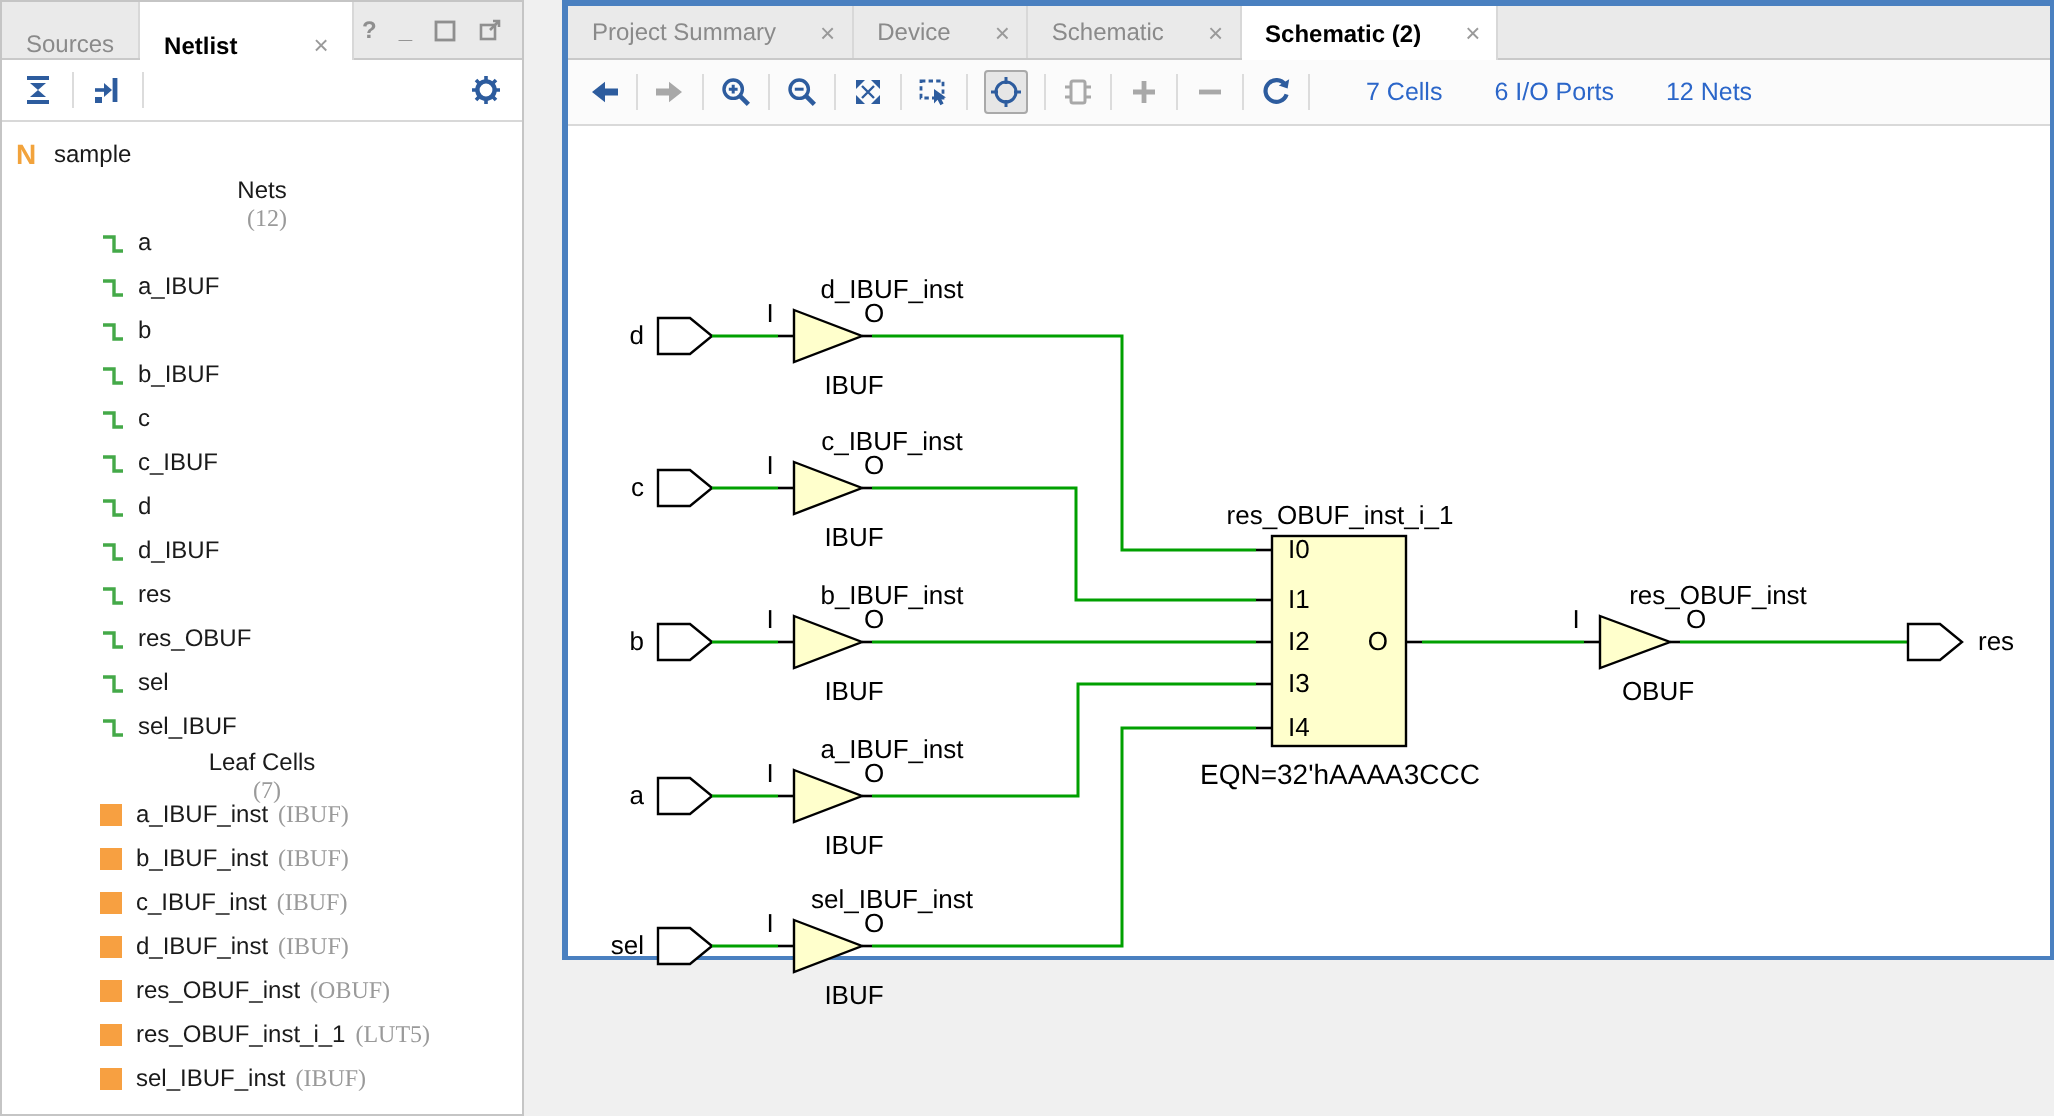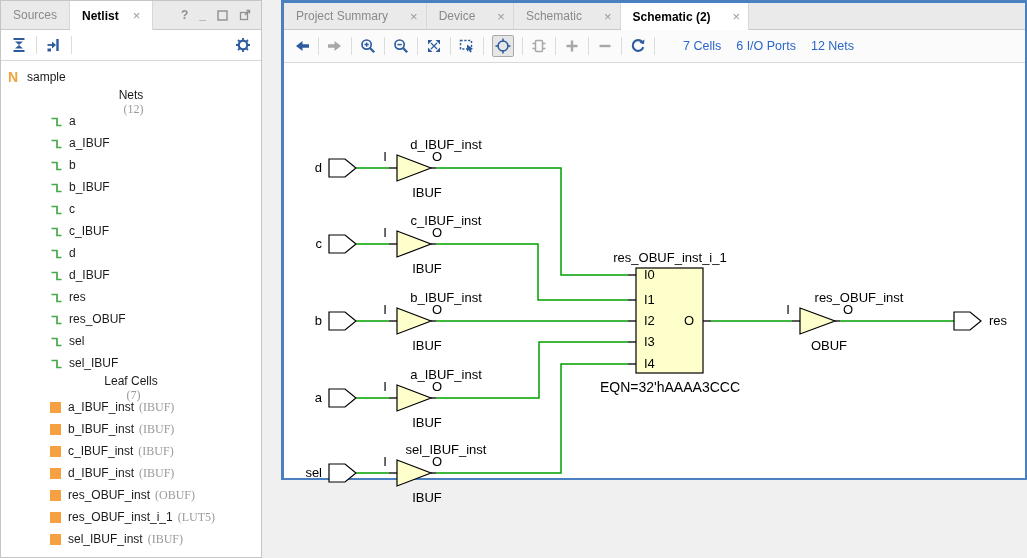--- a/index.html
+++ b/index.html
@@ -6,22 +6,22 @@
   html,body { margin:0; padding:0; }
   body {
     width:1027px; height:558px; position:relative; overflow:hidden;
     background:#f0f0f0; font-family:"Liberation Sans", sans-serif; font-size:12px; color:#1a1a1a;
   }
   
   .left-panel{ position:absolute; left:0; top:0; width:262px; height:558px;
     background:#fff; border:1px solid #c5c5c5; display:flex; flex-direction:column; }
   .ltabs{ height:29px; background:#eaeaea; border-bottom:1px solid #c9c9c9;
     display:flex; align-items:stretch; color:#8a8a8a; flex:0 0 auto;}
-  .tab{ display:flex; align-items:center; padding:0 12px; border-right:1px solid #d8d8d8; cursor:default; }
-  .tab.active{ background:#fff; color:#000; font-weight:bold; margin-bottom:-1px; }
+  .tab{ display:flex; align-items:flex-end; padding:0 12px; border-right:1px solid #d8d8d8; cursor:default; }
+  .tab.active{ background:#fff; color:#000; font-weight:bold; margin-bottom:-1px;gap:24px; }
   .tab .close{ margin-left:14px; color:#9a9a9a; font-weight:normal; font-size:13px; }
   .wctrls{ margin-left:auto; display:flex; align-items:center; gap:11px; padding-right:10px; color:#8f8f8f; }
   .wctrls .wc{ display:flex; align-items:center; font-size:12px; font-weight:bold; color:#8f8f8f;}
   .ltoolbar{ height:31px; flex:0 0 auto; background:#fff; border-bottom:1px solid #d8d8d8;
     display:flex; align-items:center; gap:9px; padding:0 10px; }
   .sep{ width:1px; height:18px; background:#dcdcdc; }
   .tbicon{ width:16px; height:16px; display:flex; align-items:center; justify-content:center; color:#2d5c9e; }
   .tbicon.gray{ color:#a8a8a8; }
   .pressed{ background:#e6e6e6; border:1px solid #a9a9a9; border-radius:2px; padding:2px; }
   
@@ -38,21 +38,21 @@
   .right-panel{ position:absolute; left:281px; top:0; width:746px; height:480px;
     border:3px solid #4a80c0; border-right-width:2px; border-bottom-width:2px;
     background:#fff; display:flex; flex-direction:column; }
   .rtabs{ height:27px; background:#eaeaea; border-bottom:1px solid #c9c9c9;
     display:flex; align-items:stretch; color:#8a8a8a; flex:0 0 auto; }
   .rtab{ display:flex; align-items:center; gap:22px; padding:0 8px 0 12px; border-right:1px solid #d8d8d8; }
   .rtab .close{ color:#9a9a9a; font-weight:normal; font-size:13px; }
   .rtab.active{ background:#fff; color:#000; font-weight:bold; margin-bottom:-1px; }
   .rtoolbar{ height:33px; flex:0 0 auto; background:#fbfbfb; border-bottom:1px solid #d9d9d9;
     display:flex; align-items:center; gap:8px; padding:0 10px; }
-  .stats{ display:flex; gap:15px; margin-left:20px; color:#2b66c9; font-size:12.5px; }
+  .stats{ display:flex; gap:26px; margin-left:20px; color:#2b66c9; font-size:12.5px; }
   .canvas{ flex:1; position:relative; background:#fff; }
   .canvas svg{ position:absolute; left:0; top:0; }
   
   .wire{ stroke:var(--wire,#00a000); stroke-width:1.5; fill:none; }
   .stub{ stroke:var(--pin,#000); stroke-width:1.3; }
   .cell{ fill:var(--cell-fill,#ffffcc); stroke:#000; stroke-width:1.2; }
   .port-shape{ fill:#fff; stroke:#000; stroke-width:1.2; }
   text.slabel{ font-size:13px; fill:#000; font-family:"Liberation Sans",sans-serif; }
   text.eqn{ font-size:14px; }
   .mid{ text-anchor:middle; } .end{ text-anchor:end; }

